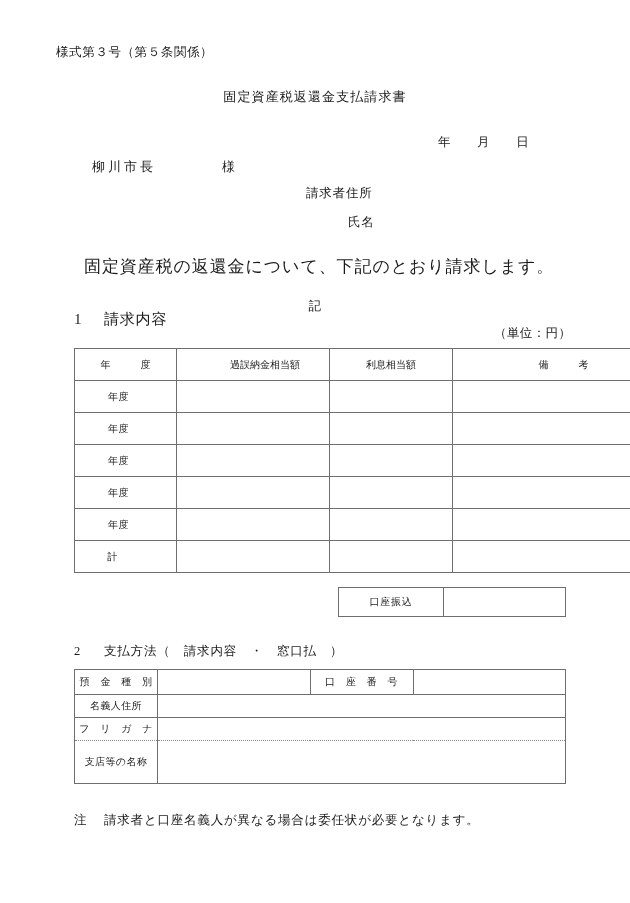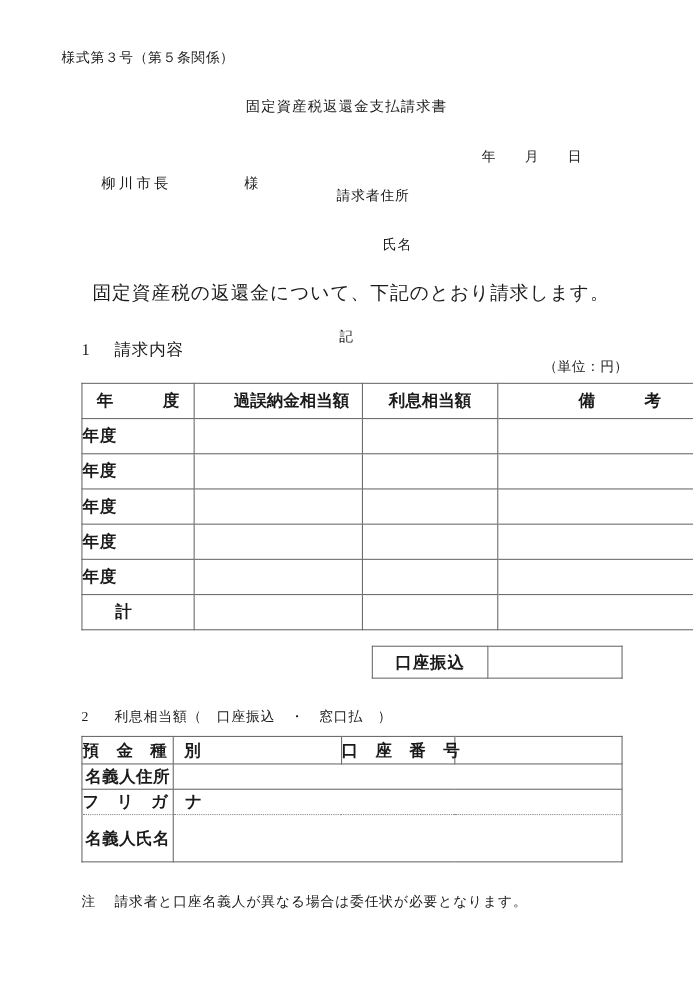--- a/index.html
+++ b/index.html
@@ -33,58 +33,58 @@
   }
 
   
   .form-no   { left: 56px;  top: 46px;  font-size: 12.5px; }
   .doc-title { left: 0;     top: 90px;  width: 630px; text-align: center;
                font-size: 13px; letter-spacing: 1.1px; white-space: nowrap; }
   .date-line { left: 438px; top: 136px; font-size: 12.5px; letter-spacing: 0.6px; }
   .date-line span.gap { display: inline-block; width: 26px; }
   .addressee { left: 92px;  top: 160px; font-size: 13px; letter-spacing: 3px; }
   .sama      { left: 222px; top: 160px; font-size: 13px; }
-  .req-addr  { left: 306px; top: 172px; font-size: 12.5px; letter-spacing: 0.8px; }
+  .req-addr  { left: 306px; top: 187px; font-size: 12.5px; letter-spacing: 0.8px; }
   .req-name  { left: 348px; top: 216px; font-size: 12.5px; letter-spacing: 0.8px; }
   .body-text { left: 84px;  top: 258px; font-size: 17px; letter-spacing: 0.9px; }
   .ki        { left: 0;     top: 300px; width: 630px; text-align: center; font-size: 12.5px; }
 
   
   .sec1-label { left: 74px;  top: 312px; font-size: 15px; letter-spacing: 0.8px; }
   .sec1-label .num { display: inline-block; width: 30px; }
   .unit-note  { left: 494px; top: 327px; font-size: 12.5px; letter-spacing: 0.4px; }
 
   table.grid {
     position: absolute;
     border-collapse: collapse;
     table-layout: fixed;
     font-size: 12.5px;
   }
   table.grid td, table.grid th {
     border: 1px solid #6e6e6e;
     padding: 0;
-    font-weight: bold;
-    font-size: 15px;
+    font-weight: normal;
+    font-size: 10px;
     vertical-align: middle;
   }
 
   
   #claim-table {
     left: 74px;
     top: 348px;
     width: 492px;
   }
   #claim-table td { height: 31px; }
   #claim-table .c-year   { width: 101px; }
   #claim-table .c-over   { width: 128px; padding-left: 24px; }
   #claim-table .c-int    { width: 122px; }
   #claim-table .c-note   { width: 141px; padding-left: 40px; }
   #claim-table thead td { text-align: center; }
   #claim-table td.year-cell {
-    text-align: left;
+    text-align: center;
     padding-right: 14px;
     letter-spacing: 0.6px;
   }
   #claim-table td.total-cell {
     text-align: center;
     padding-right: 26px;
     letter-spacing: 0.6px;
   }
 
   
@@ -206,41 +206,41 @@
   <table class="grid" id="total-box">
     <tbody>
         <tr>
       <td class="label">口座振込</td>
       <td></td>
     </tr>
   </tbody>
     </table>
 
   <div class="t sec2-label">
-    <span class="num">2</span><span>利息相当額（　口座振込　・　窓口払　）</span>
+    <span class="num">2</span><span>支払方法（　請求内容　・　窓口払　）</span>
   </div>
 
   <table class="grid" id="bank-table">
     <tbody>
     <tr class="r2">
       <td class="lab">預　金　種　別</td>
       <td></td>
       <td class="lab2">口　座　番　号</td>
       <td></td>
     </tr>
     <tr class="r3">
       <td class="lab">名義人住所</td>
       <td colspan="3"></td>
     </tr>
     <tr class="r4">
       <td class="lab">フ　リ　ガ　ナ</td>
       <td colspan="3"></td>
     </tr>
     <tr class="r5">
-      <td class="lab">名義人氏名</td>
+      <td class="lab">支店等の名称</td>
       <td colspan="3"></td>
     </tr>
   </tbody>
     </table>
 
   <div class="t foot-note">
     <span class="num">注</span><span>請求者と口座名義人が異なる場合は委任状が必要となります。</span>
   </div>
 
 </div>

